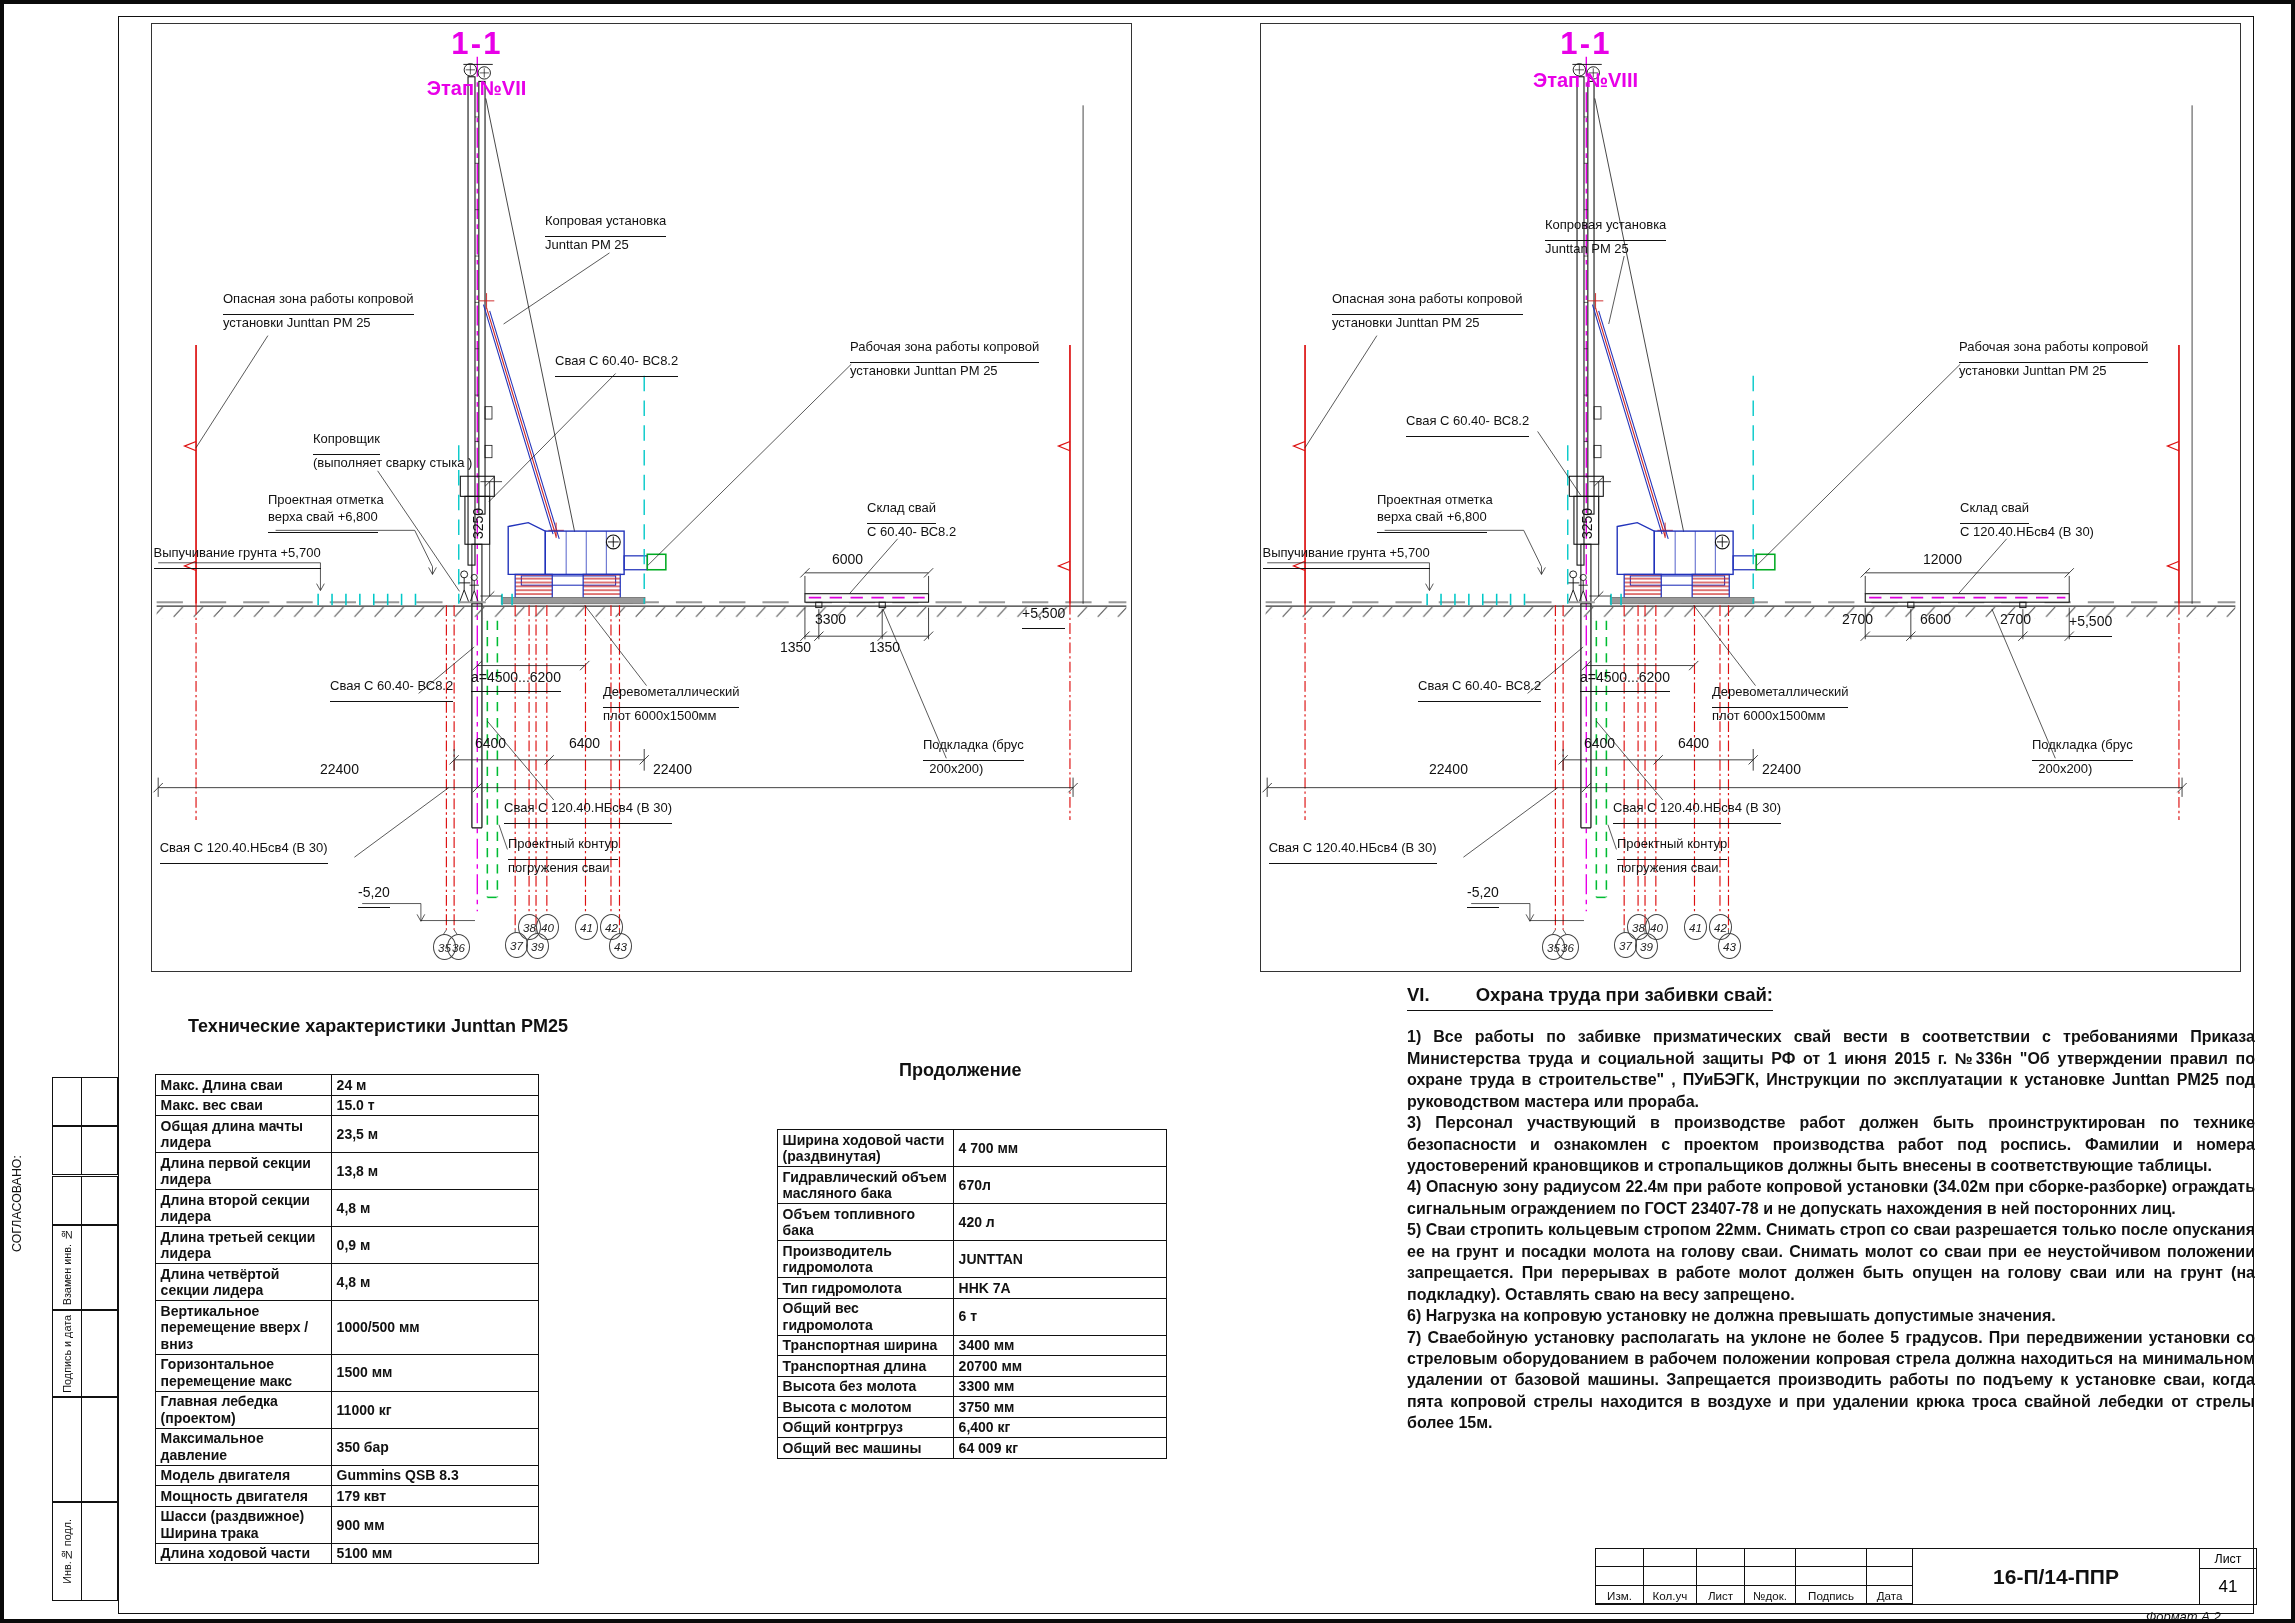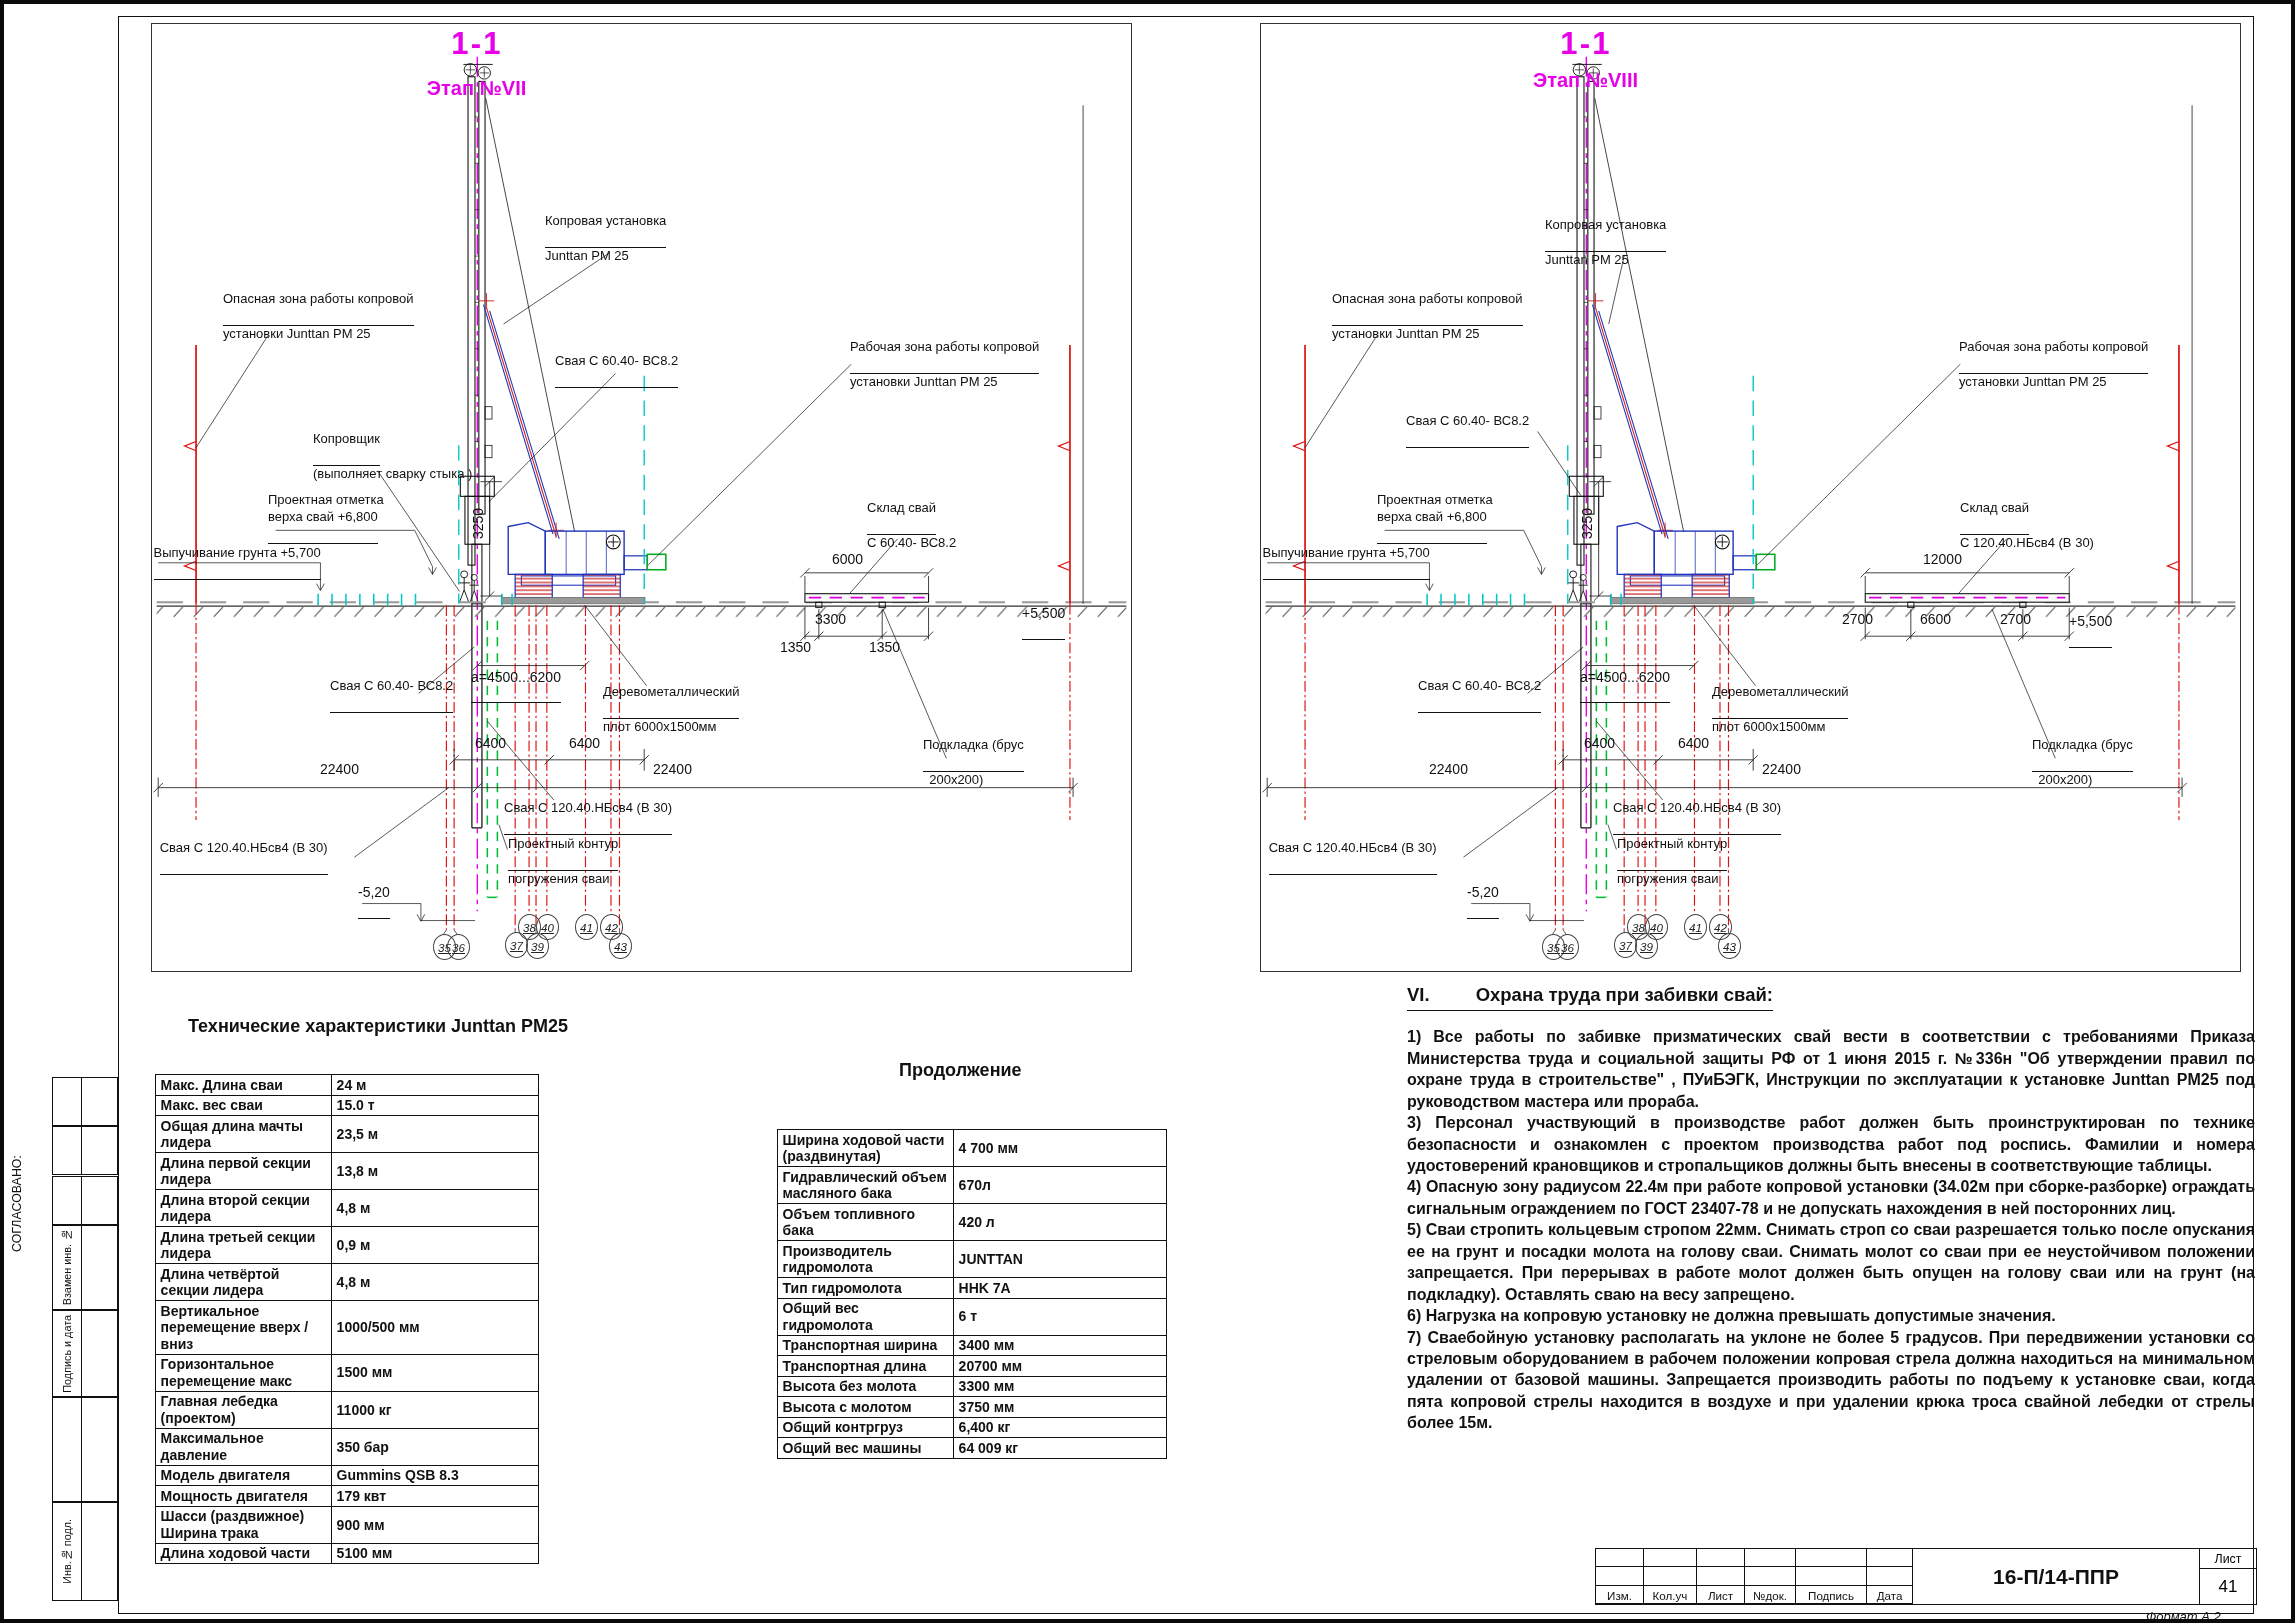--- a/index.html
+++ b/index.html
@@ -7,26 +7,26 @@
          border:4.6px solid #0a0a0a;box-sizing:border-box;overflow:hidden;
          font-family:"Liberation Sans",sans-serif;}
   .frame{position:absolute;left:114px;top:12.4px;width:2136px;height:1598px;
          border:1.9px solid #111;box-sizing:border-box;}
   .panel{position:absolute;top:19.3px;width:979px;height:947px;border:1.2px solid #333;box-sizing:content-box;}
   .panel svg{position:absolute;left:0;top:0;}
   .sec{position:absolute;font:bold 31px "Liberation Sans",sans-serif;color:#e800e8;letter-spacing:2.3px;text-align:center;}
   .stg{position:absolute;font:bold 20px "Liberation Sans",sans-serif;color:#e800e8;text-align:center;white-space:nowrap;}
   .lab{position:absolute;font:13px/1.3 "Liberation Sans",sans-serif;color:#111;white-space:nowrap;}
   .lab div{white-space:nowrap;}
-  .u{border-bottom:1.1px solid #111;display:inline-block;padding-bottom:17px;}
+  .u{border-bottom:1.1px solid #111;display:inline-block;padding-bottom:6px;}
   .ctr{text-align:left;}
   .dim{position:absolute;font:14px "Liberation Sans",sans-serif;color:#111;white-space:nowrap;}
   .pc{position:absolute;width:21px;height:24px;border:1px solid #444;border-radius:50%;
       display:flex;align-items:center;justify-content:center;
-      font:italic 11.6px "Liberation Sans",sans-serif;color:#222;text-decoration:underline;}
+      font:italic 11.6px "Liberation Sans",sans-serif;color:#222;}
   .cap{position:absolute;font:bold 18px "Liberation Sans",sans-serif;color:#111;white-space:nowrap;}
   .tbl{position:absolute;border-collapse:collapse;border:1.9px solid #111;background:transparent;}
   .tbl td{border:1px solid #111;font:bold 14px/1.18 "Liberation Sans",sans-serif;
           padding:1.5px 4.6px;color:#111;vertical-align:middle;}
   .saf{position:absolute;left:1403px;top:980px;width:848px;color:#111;}
   .safh{display:inline-block;border-bottom:1.2px solid #111;padding-bottom:3.9px;
         font:bold 18.5px "Liberation Sans",sans-serif;}
   .safh .num{margin-right:46px;}
   .saf p{font:bold 16px/1.34 "Liberation Sans",sans-serif;text-align:justify;margin:0;color:#111;}
   .saf .body{margin-top:15.5px;}

